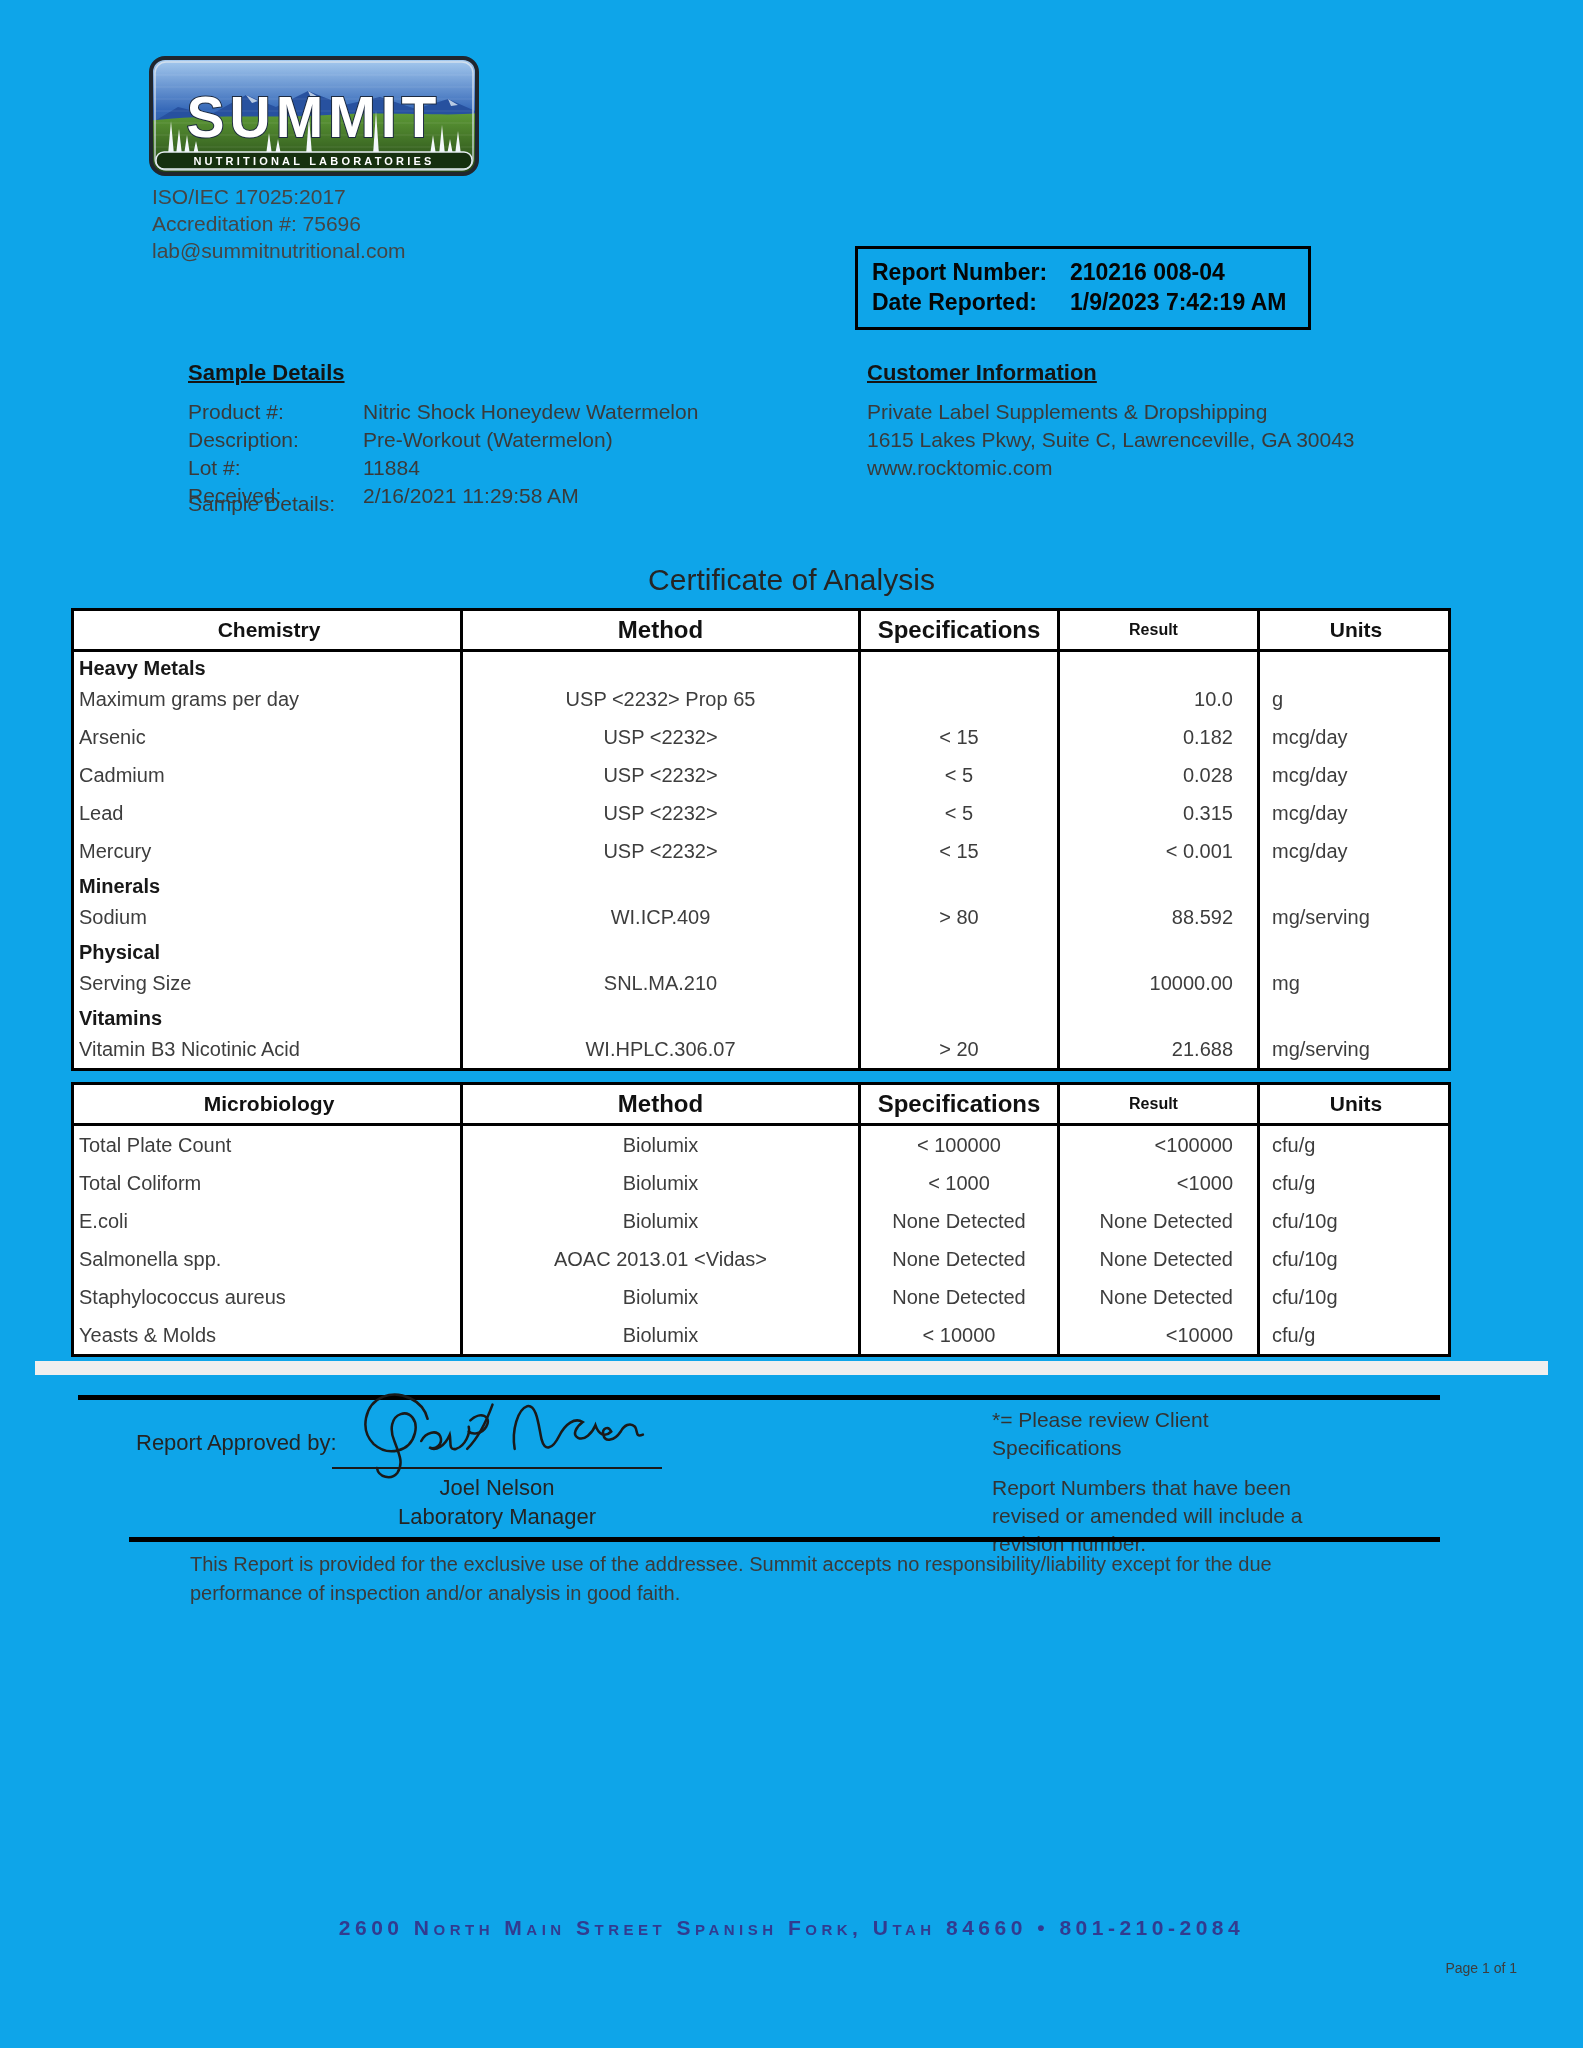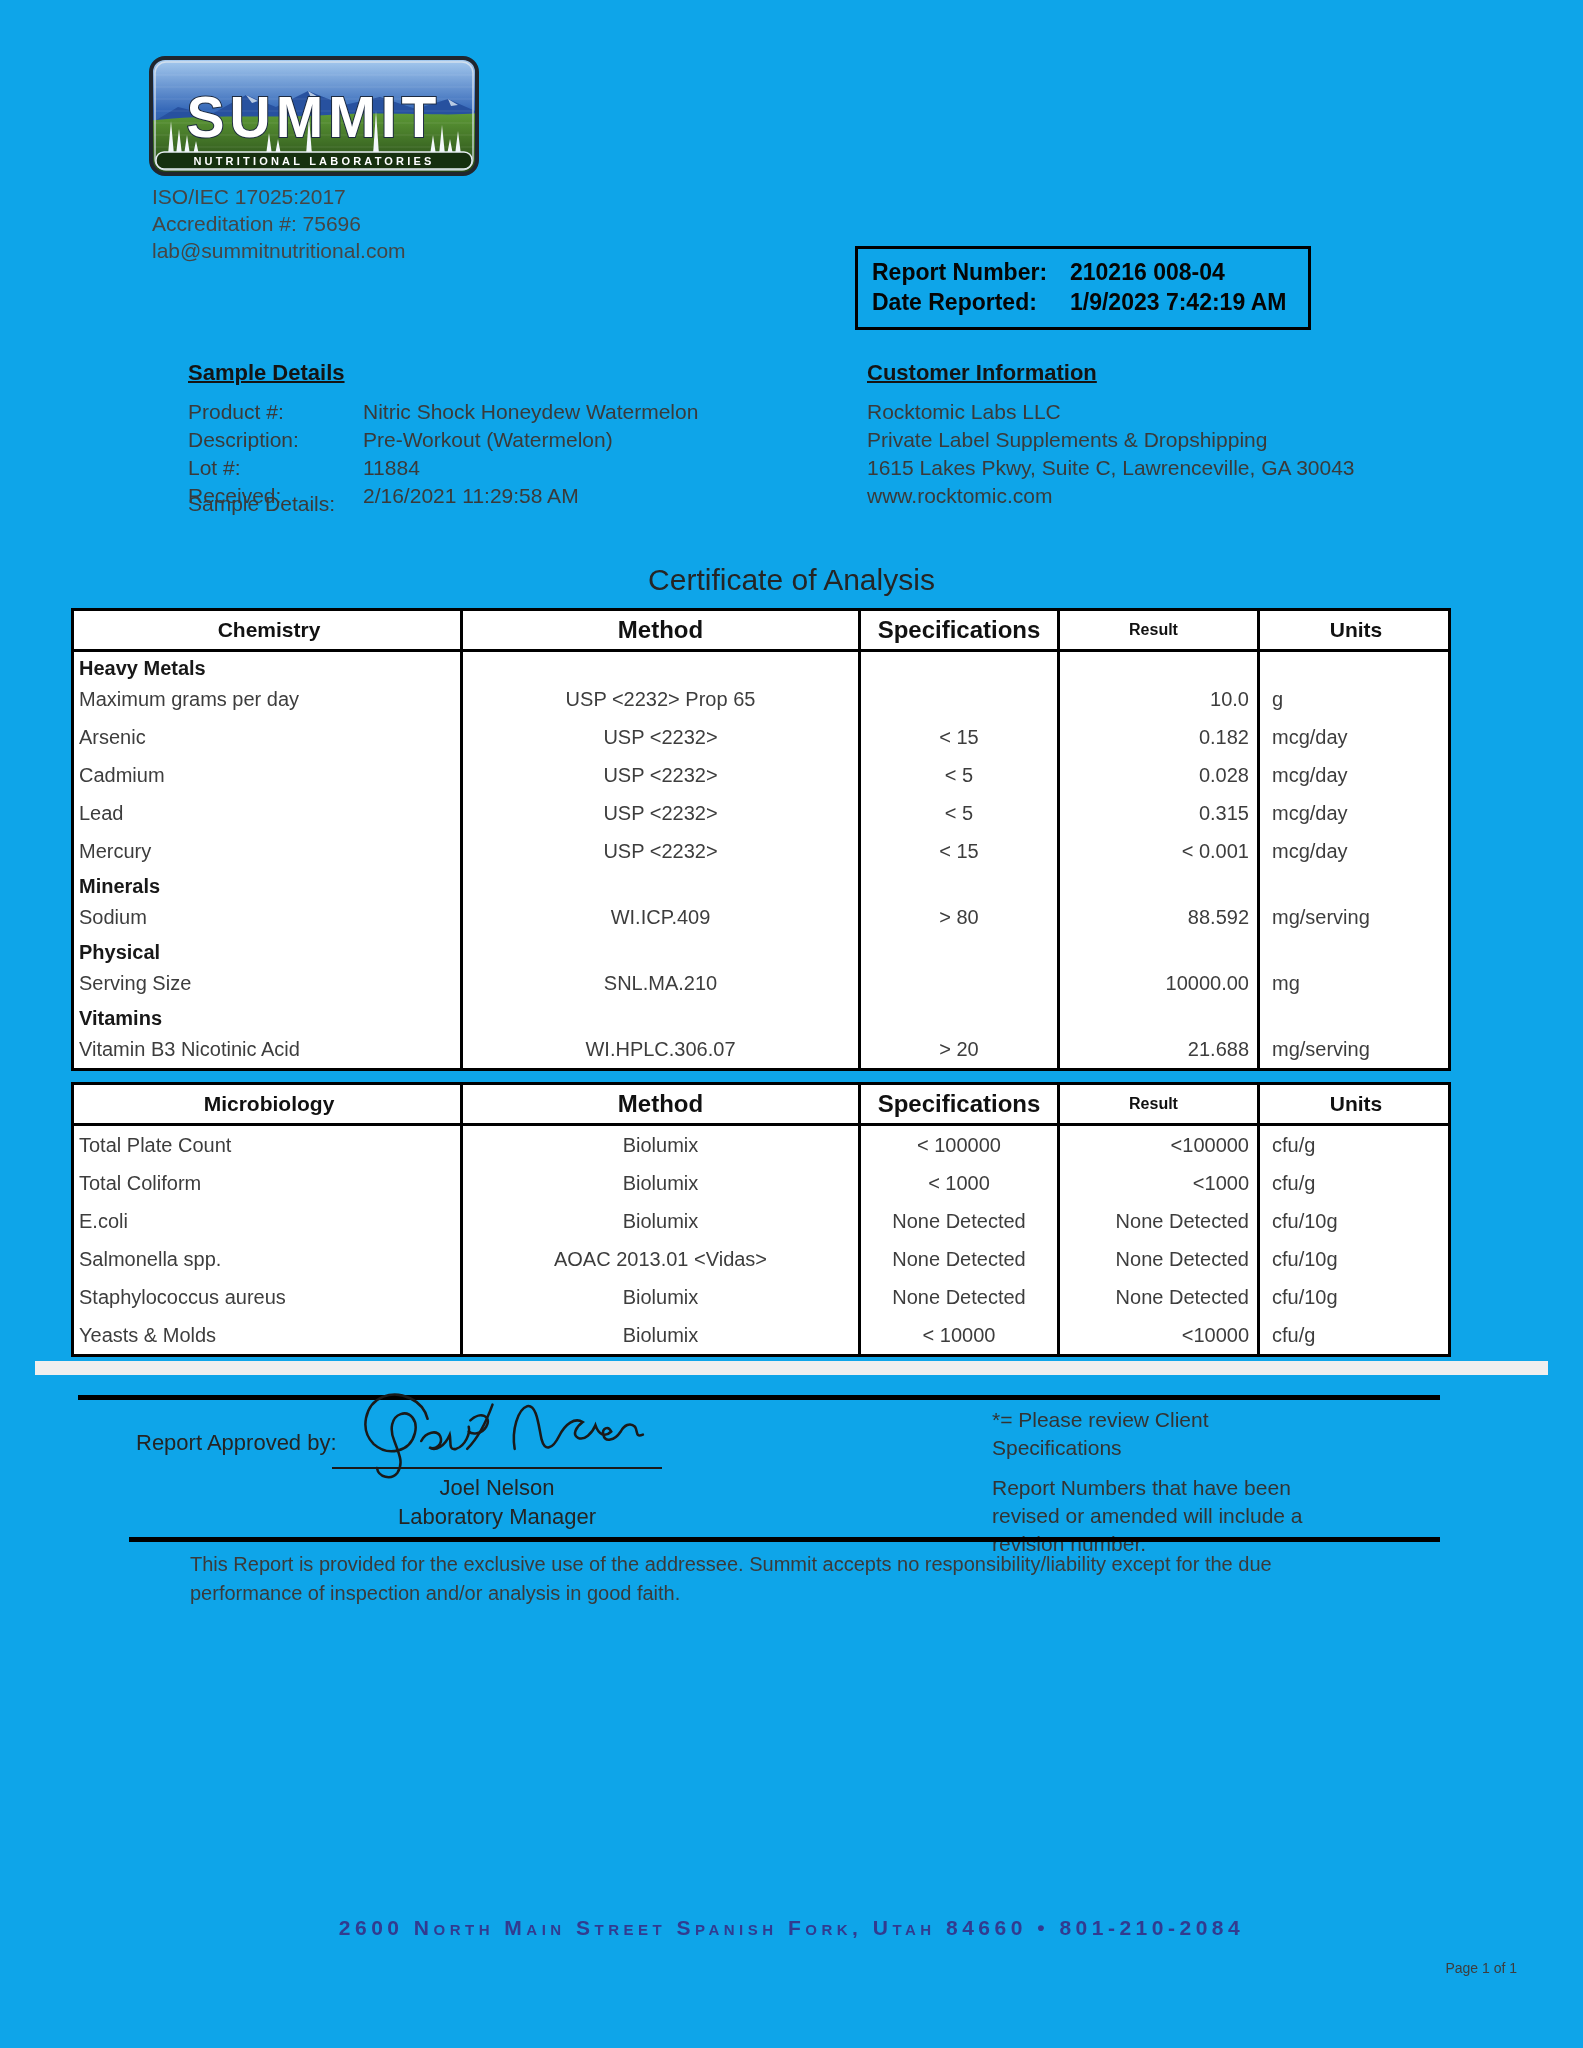--- a/index.html
+++ b/index.html
@@ -28,21 +28,21 @@
 
   
   .coa-table{border:3px solid #000;color:#3d3d3d;font-size:20px;background:#fff;}
   .chem{left:71px;top:608px;width:1374px;}
   .micro{left:71px;top:1082px;width:1374px;}
   .trow{display:grid;grid-template-columns:386px 398px 199px 200px auto;}
   .trow > div{box-sizing:border-box;display:flex;align-items:center;min-width:0;}
   .c2,.c3,.c4,.c5{border-left:3px solid #000;}
   .c1{padding-left:5px;}
   .c2,.c3{justify-content:center;text-align:center;}
-  .c4{justify-content:flex-end;padding-right:8px;text-align:right;}
+  .c4{justify-content:flex-end;padding-right:24px;text-align:right;}
   .c5{padding-left:12px;}
   .thead{border-bottom:3px solid #000;font-weight:bold;color:#111;}
   .thead > div{height:38px;}
   .thead .c1,.thead .c5{justify-content:center;padding-left:4px;font-size:21px;text-align:right;}
   .thead .c2,.thead .c3{font-size:24px;}
   .thead .c4{justify-content:center;padding-right:10px;font-size:16px;text-align:right;}
   .sec-row > div{height:28px;}
   .sec-row .c1{font-weight:bold;color:#181818;align-items:flex-end;}
   .data-row > div{height:38px;}
 
@@ -153,21 +153,20 @@
     </div>
     <div class="fieldrow">
       <span class="flbl">Received:</span>
       <span>2/16/2021 11:29:58 AM</span>
     </div>
   </div>
   <div class="abs sample-extra">Sample Details:</div>
 
   <div class="abs customer">
     <div class="section-heading">Customer Information</div>
-    <div class="custline">Rocktomic Labs LLC</div>
     <div class="custline">Private Label Supplements &amp; Dropshipping</div>
     <div class="custline">1615 Lakes Pkwy, Suite C, Lawrenceville, GA 30043</div>
     <div class="custline">www.rocktomic.com</div>
   </div>
 
   <div class="abs coa-title">Certificate of Analysis</div>
 
   <div class="abs coa-table chem">
     <div class="trow thead">
       <div class="c1">Chemistry</div>

